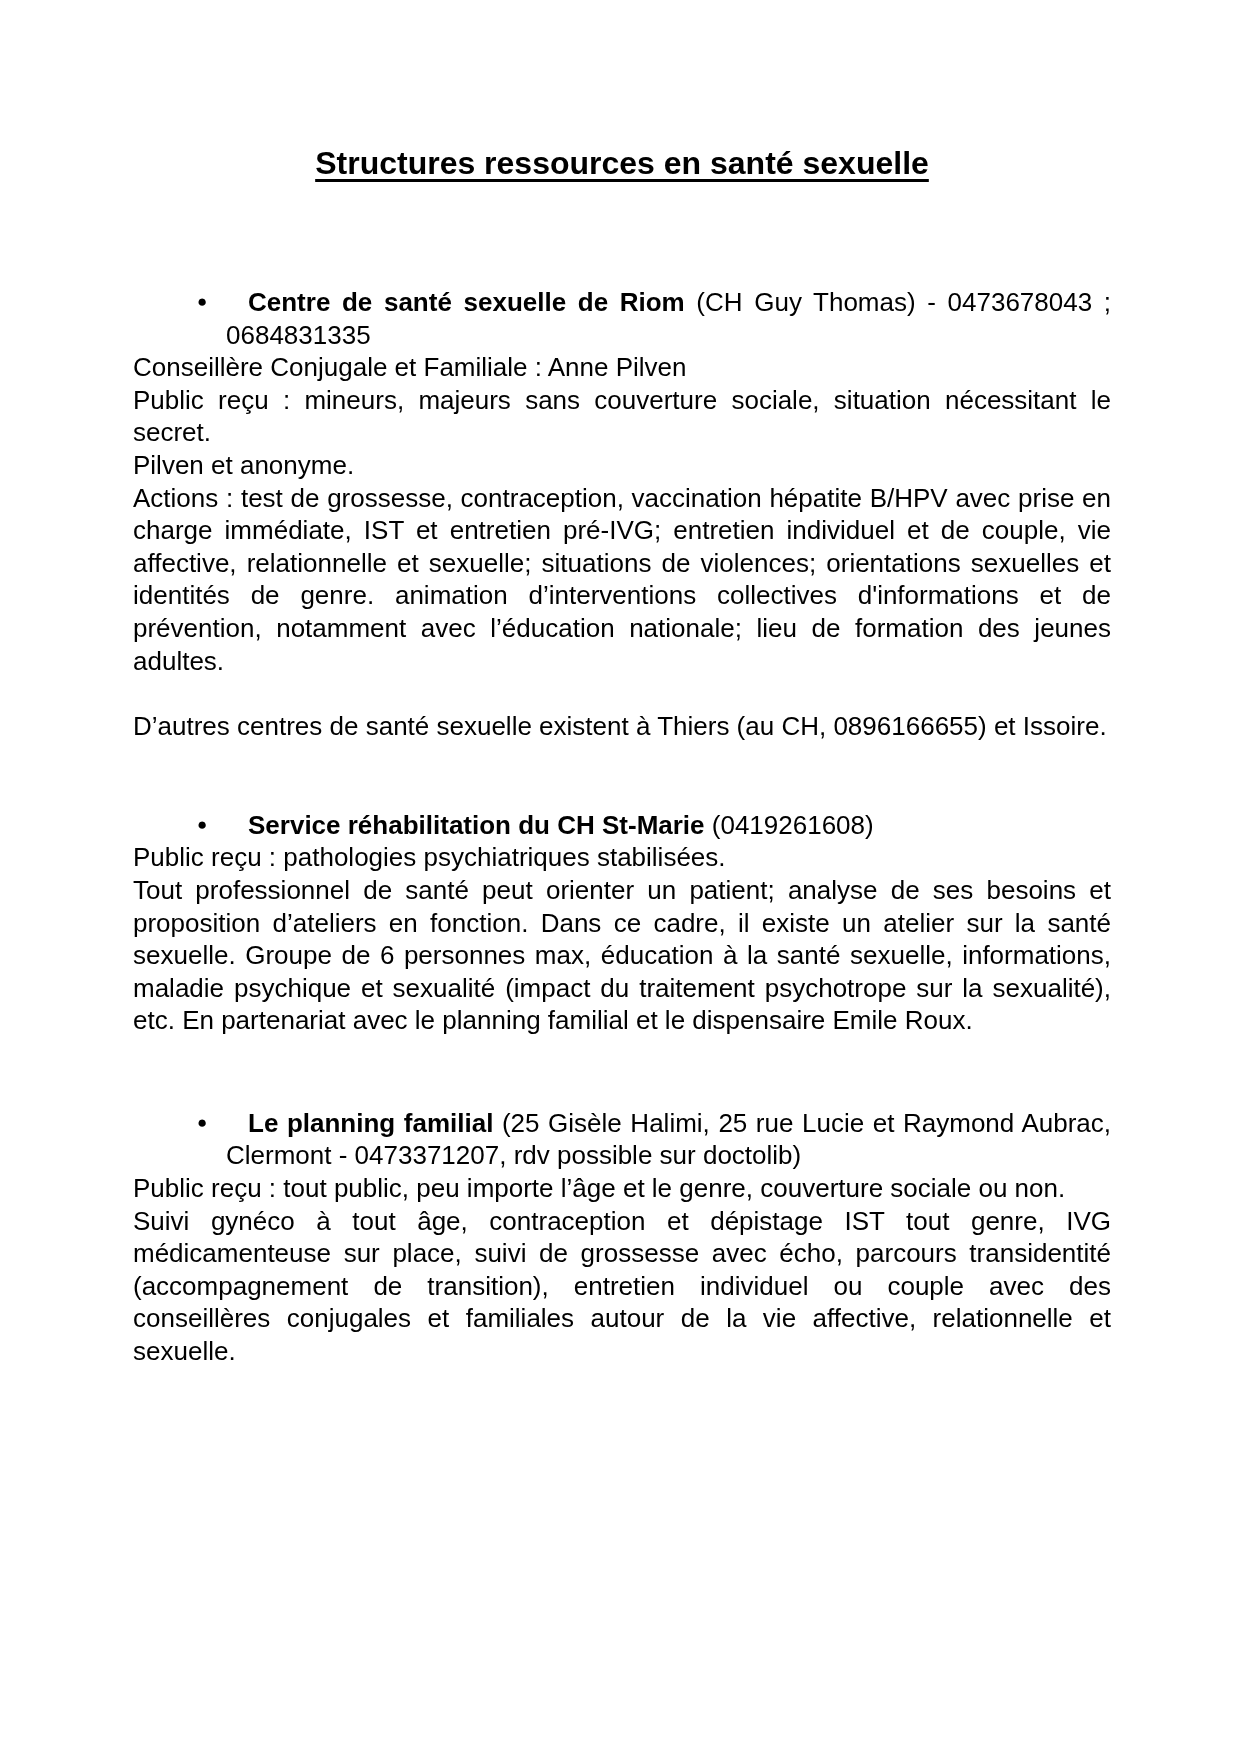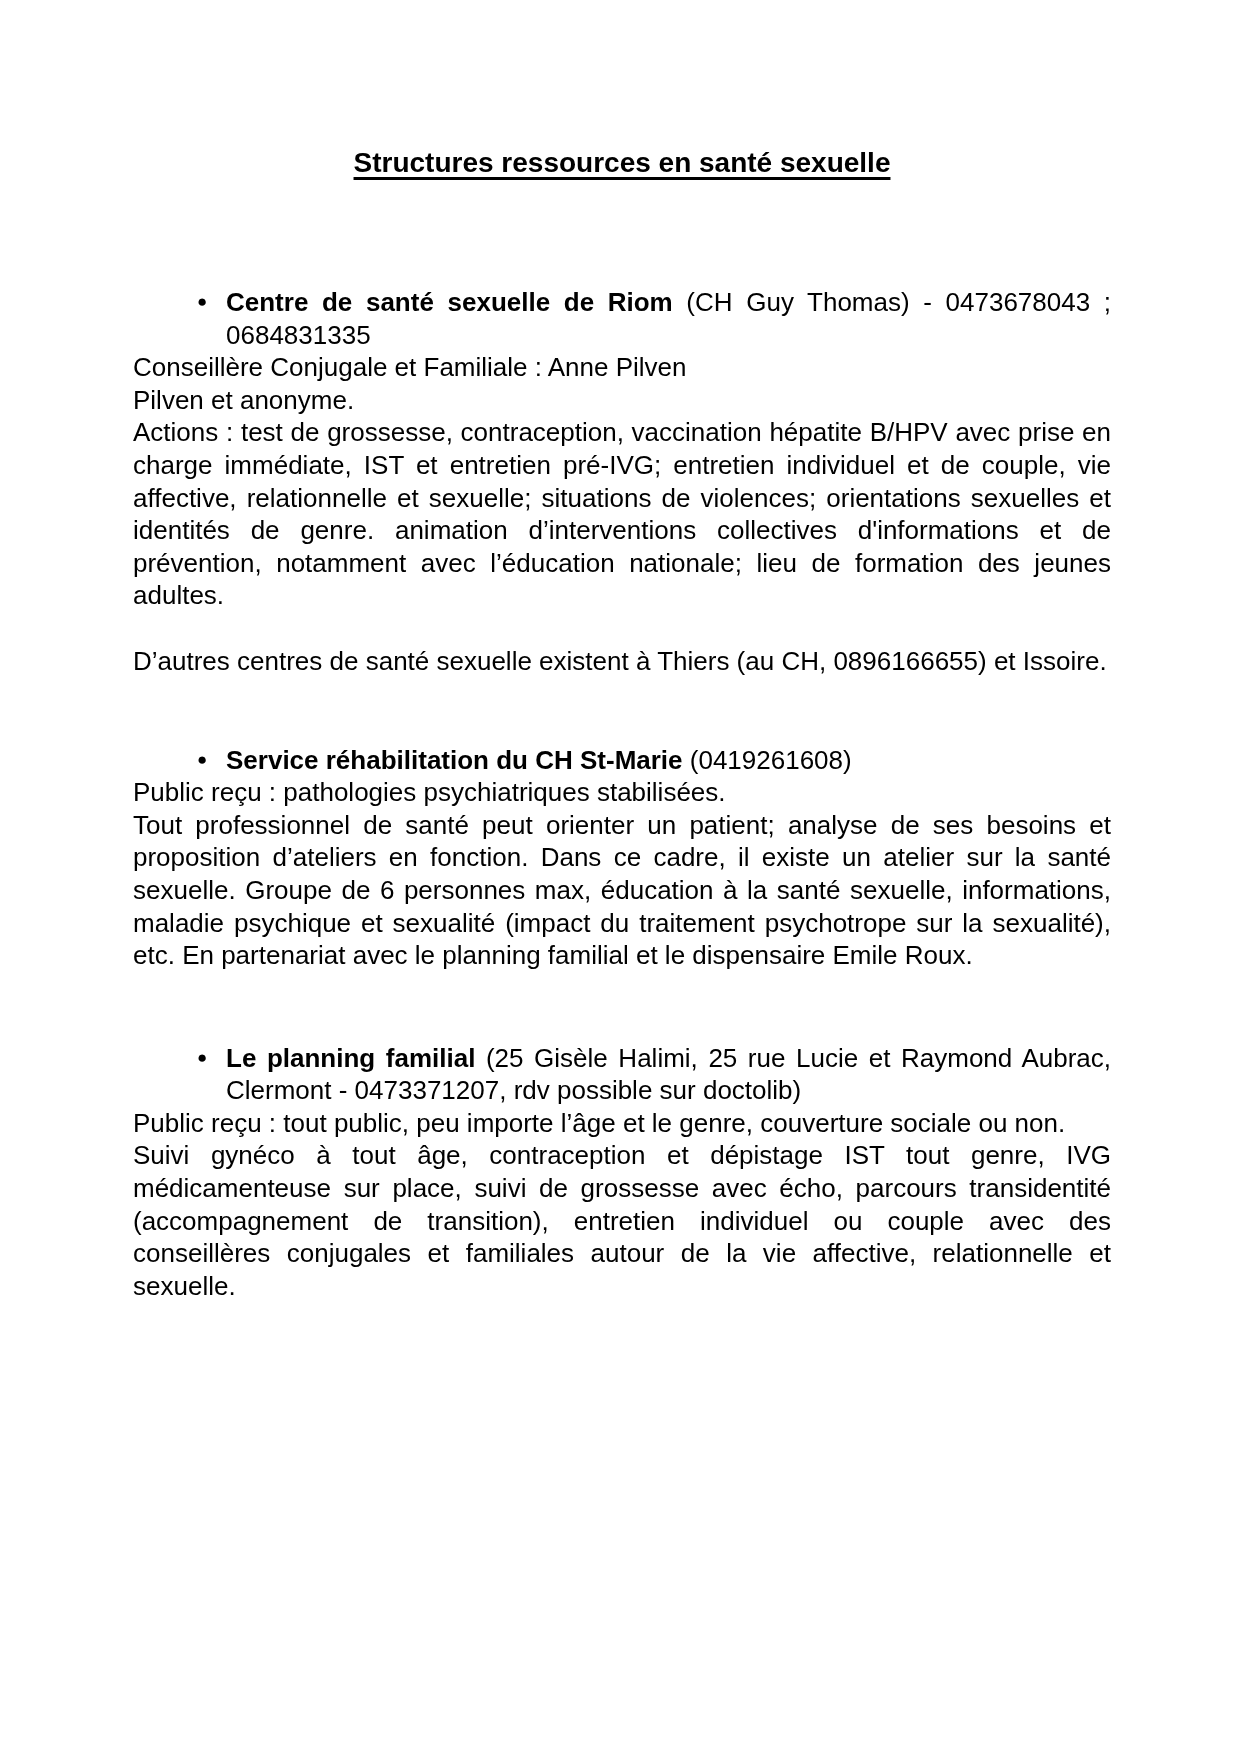--- a/index.html
+++ b/index.html
@@ -14,21 +14,21 @@
   .page {
     box-sizing: border-box;
     width: 1242px;
     height: 1755px;
     padding: 0 131px 0 133px;
     overflow: hidden;
     background: #ffffff;
   }
   .doc-title {
     margin: 143px 0 0 0;
-    font-size: 28px;
+    font-size: 32px;
     line-height: 40px;
     font-weight: bold;
     text-align: center;
     text-decoration: underline;
     text-decoration-thickness: 2.5px;
     text-underline-offset: 5px;
   }
   p {
     margin: 0;
     font-size: 26px;
@@ -39,21 +39,21 @@
     position: relative;
     padding-left: 93px;
   }
   .bullet-glyph {
     position: absolute;
     left: 64px;
     top: 0;
     font-size: 17px;
     line-height: 32.6px;
   }
-  b { font-weight: bold; }
+  b { font-weight: bold; margin-left: 22px; }
   .u {
     text-decoration: underline;
     text-decoration-thickness: 2px;
     text-underline-offset: 4px;
   }
   .mt-blank { margin-top: 33px; }
   .b1 { margin-top: 103px; }
   .b2 { margin-top: 66px; }
   .b3 { margin-top: 70px; }
 </style>
@@ -63,20 +63,21 @@
 <div class="page">
 
   <h1 class="doc-title">Structures ressources en santé sexuelle</h1>
 
   <div class="bullet-item b1">
     <span class="bullet-glyph">●</span>
     <p><b>Centre de santé sexuelle de Riom</b><span> (CH Guy Thomas) - 0473678043 ; 0684831335</span></p>
   </div>
 
   <p>Conseillère Conjugale et Familiale : Anne Pilven</p>
+  <p>Public reçu : mineurs, majeurs sans couverture sociale, situation nécessitant le secret.</p>
   <p>Pilven et anonyme.</p>
   <p>Actions : test de grossesse, contraception, vaccination hépatite B/HPV avec prise en charge immédiate, IST et entretien pré-IVG; entretien individuel et de couple, vie affective, relationnelle et sexuelle; situations de violences; orientations sexuelles et identités de genre. animation d’interventions collectives d'informations et de prévention, notamment avec l’éducation nationale; lieu de formation des jeunes adultes.</p>
 
   <p class="mt-blank">D’autres centres de santé sexuelle existent à Thiers (au CH, 0896166655) et Issoire.</p>
 
   <div class="bullet-item b2">
     <span class="bullet-glyph">●</span>
     <p><b>Service réhabilitation du CH St-Marie</b><span> (0419261608)</span></p>
   </div>
 

